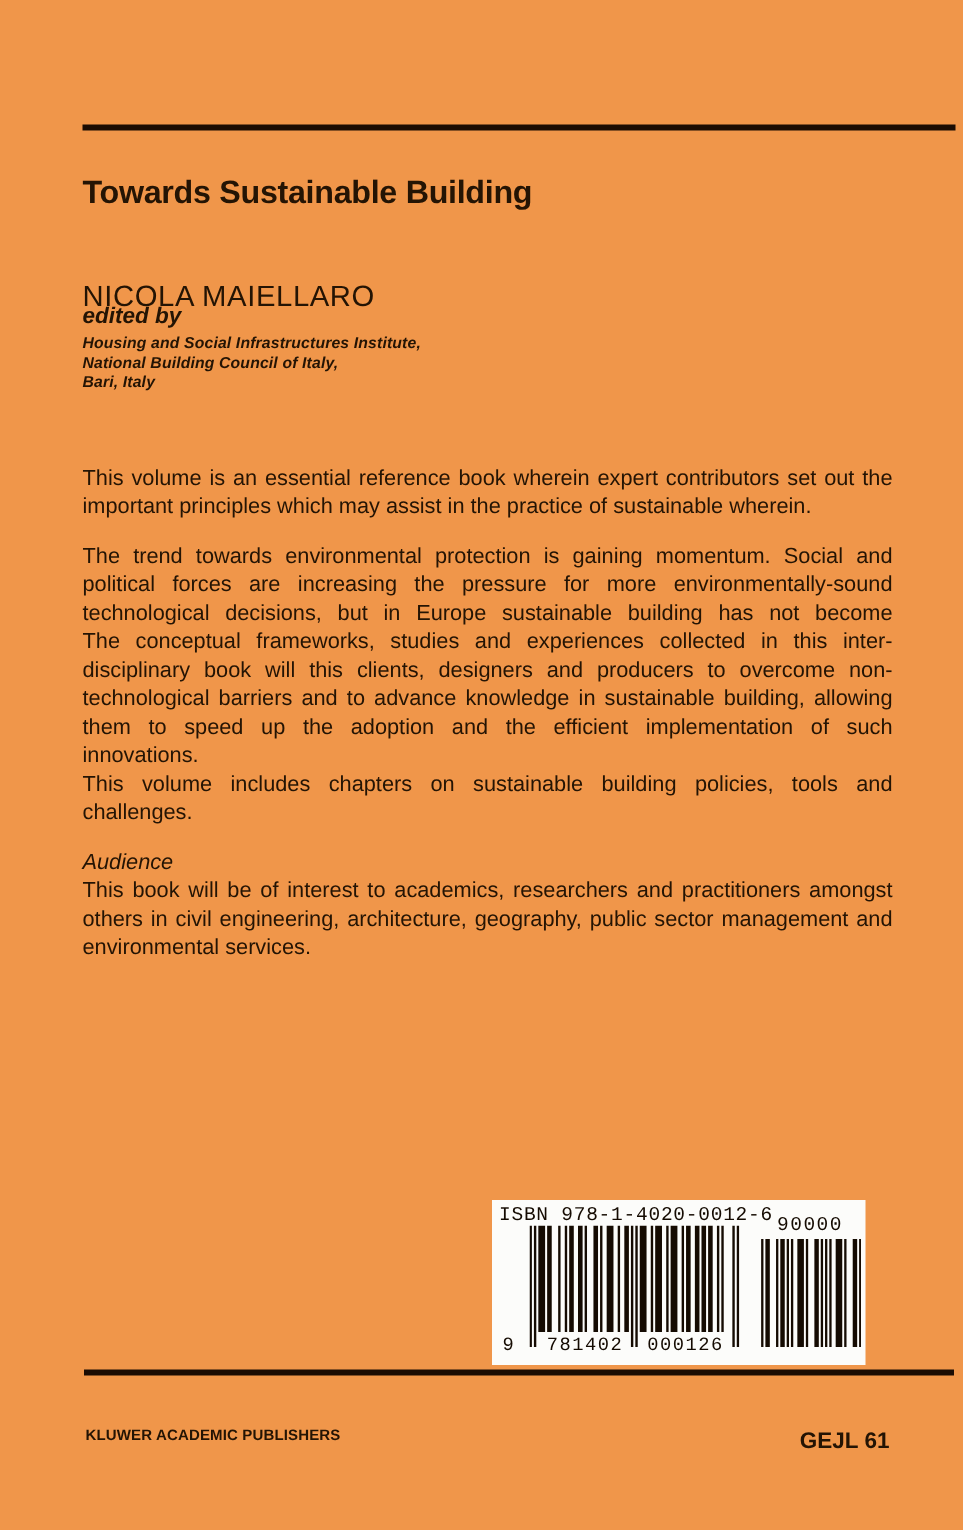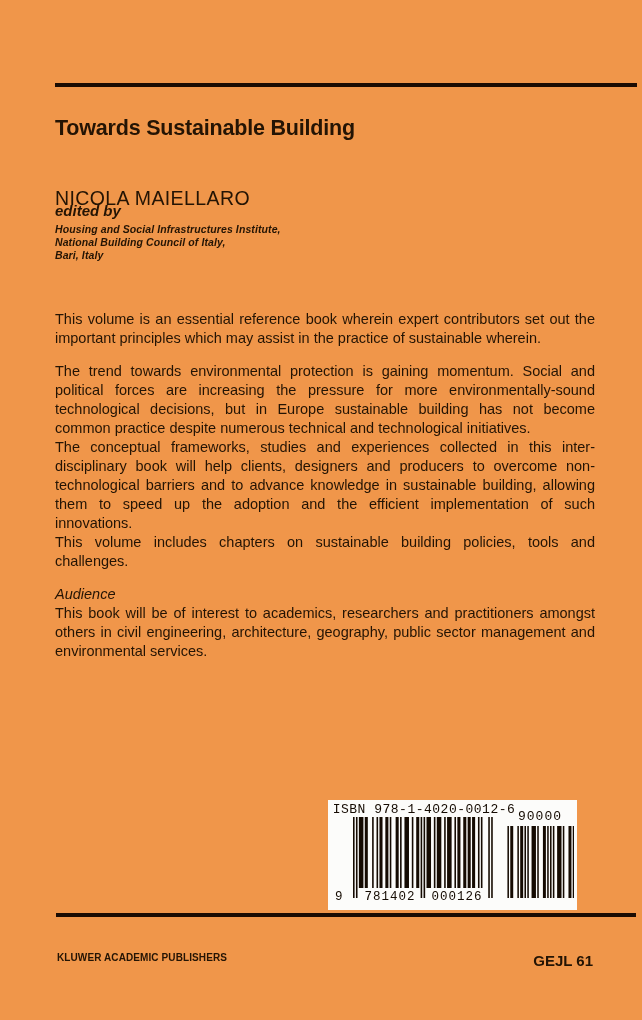--- a/index.html
+++ b/index.html
@@ -61,25 +61,24 @@
 
   <div class="body-text">
     <div class="para">
       <div class="ln jl">This volume is an essential reference book wherein expert contributors set out the</div>
       <div class="ln">important principles which may assist in the practice of sustainable wherein.</div>
     </div>
     <div class="para tight">
       <div class="ln jl">The trend towards environmental protection is gaining momentum. Social and</div>
       <div class="ln jl">political forces are increasing the pressure for more environmentally-sound</div>
       <div class="ln jl">technological decisions, but in Europe sustainable building has not become</div>
-      <div class="ln">common practice despite numerous technical and technological initiatives.</div>
     </div>
     <div class="para tight">
       <div class="ln jl">The conceptual frameworks, studies and experiences collected in this inter-</div>
-      <div class="ln jl">disciplinary book will help clients, designers and producers to overcome non-</div>
+      <div class="ln jl">disciplinary book will this clients, designers and producers to overcome non-</div>
       <div class="ln jl">technological barriers and to advance knowledge in sustainable building, allowing</div>
       <div class="ln jl">them to speed up the adoption and the efficient implementation of such</div>
       <div class="ln">innovations.</div>
     </div>
     <div class="para">
       <div class="ln jl">This volume includes chapters on sustainable building policies, tools and</div>
       <div class="ln">challenges.</div>
     </div>
     <div class="para tight">
       <div class="ln aud-head">Audience</div>

